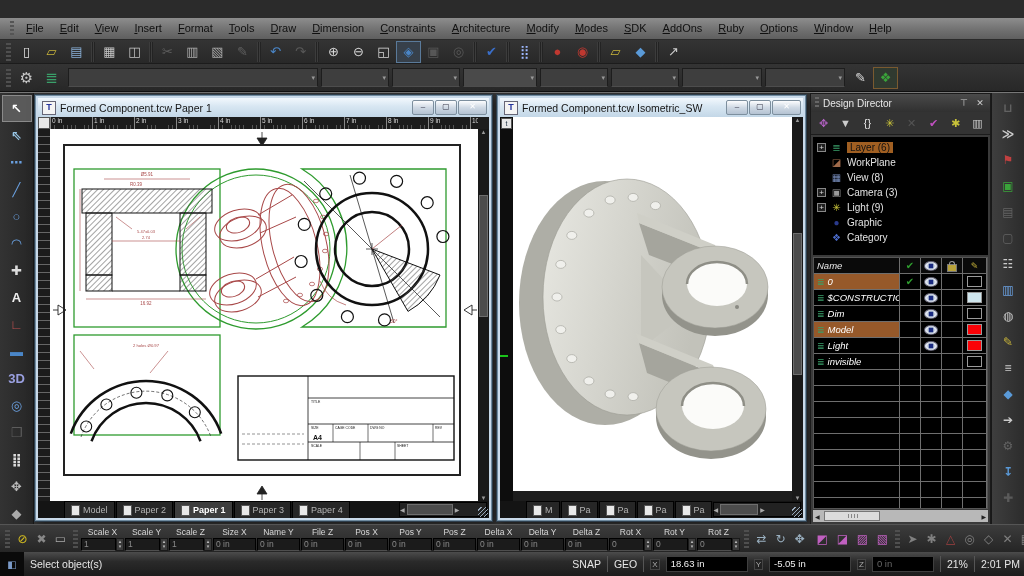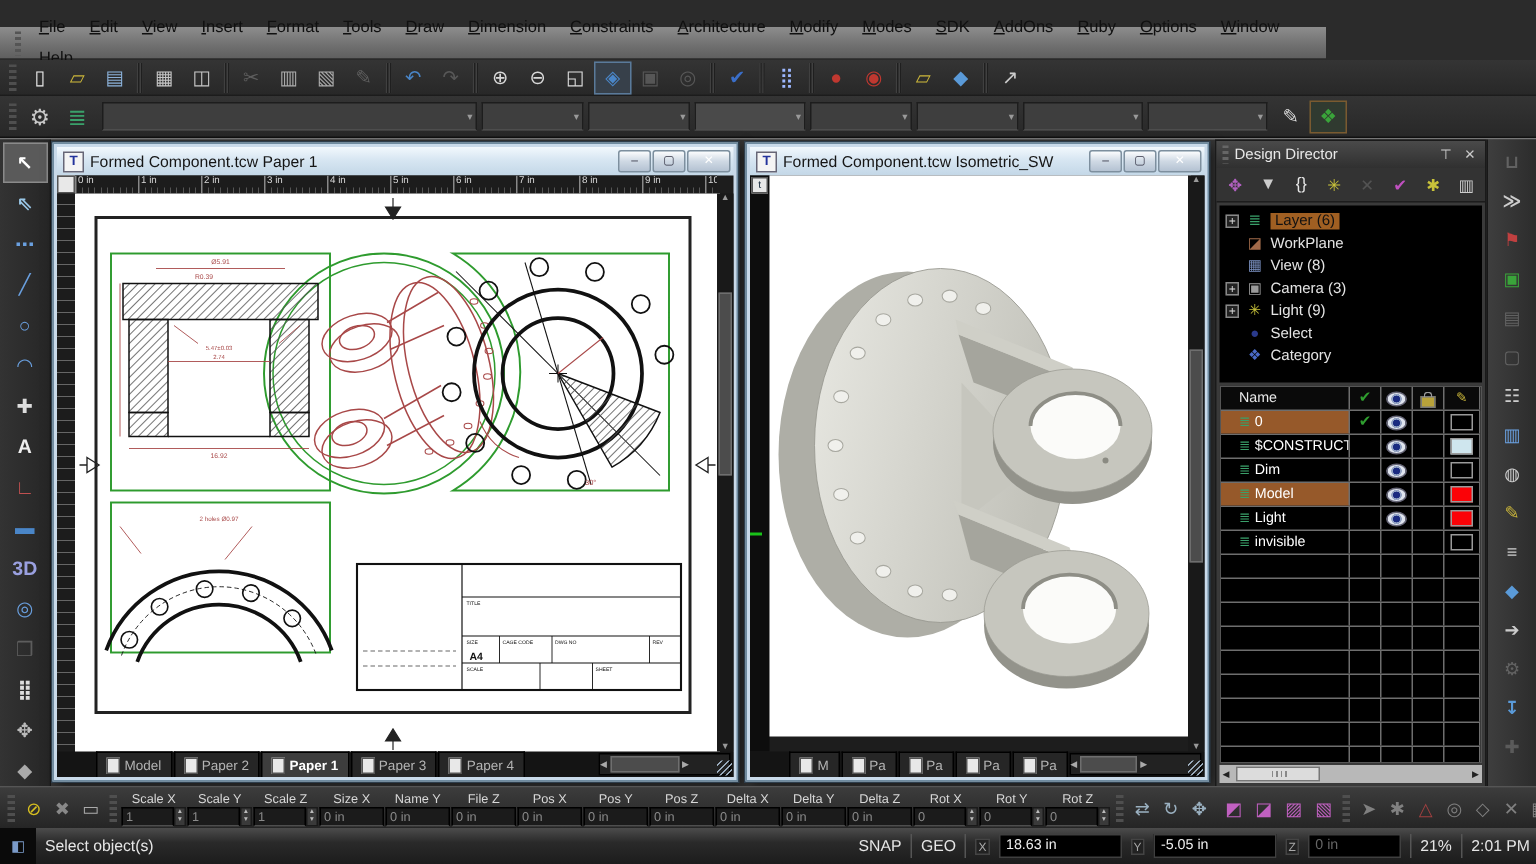--- a/index.html
+++ b/index.html
@@ -5,21 +5,21 @@
   html,body{margin:0;padding:0;background:#111;}
   .app{position:relative;width:1024px;height:576px;overflow:hidden;
        font-family:"Liberation Sans","DejaVu Sans",sans-serif;
        -webkit-font-smoothing:antialiased;background:#2b2b2b;}
   
   .titlebar{position:absolute;left:0;top:0;width:1024px;height:18px;display:flex;align-items:center;gap:5px;
     background:linear-gradient(90deg,#262626 0%,#333335 50%,#4a3a48 72%,#8a5f80 85%,#b084a4 95%,#c293ae 100%);
     color:#e2e2e2;font-size:10.5px;padding-left:4px;box-sizing:border-box;}
   .appicon{width:11px;height:11px;border-radius:50%;background:radial-gradient(circle at 35% 35%,#dfe8ef,#7a8aa0 60%,#44506a);flex:0 0 auto;}
   
-  .menubar{position:absolute;left:0;top:18px;width:884px;height:22px;
+  .menubar{position:absolute;left:0;top:18px;width:1024px;height:22px;
     background:linear-gradient(#8d8d8d,#6f6f6f 60%,#5f5f5f);display:flex;align-items:center;padding-left:10px;box-sizing:border-box;
     border-bottom:1px solid #2a2a2a;}
   .menubar .grip{width:4px;height:16px;margin-right:4px;background:repeating-linear-gradient(#555 0 2px,transparent 2px 4px);}
   .mi{display:inline-block;padding:0 8px;font-size:11px;color:#101010;line-height:21px;cursor:default;}
   .mi::first-letter{text-decoration:underline;}
   
   .tb{position:absolute;left:0;width:1024px;background:linear-gradient(#343434,#282828);display:flex;align-items:center;box-sizing:border-box;}
   .tb1{top:40px;height:24px;border-bottom:1px solid #1c1c1c;padding-left:3px;}
   .tb2{top:64px;height:28px;border-bottom:1px solid #101010;padding-left:3px;}
   .vgrip{width:5px;height:18px;margin:0 3px;background:repeating-linear-gradient(#4f4f4f 0 2px,transparent 2px 4px);flex:0 0 auto;}
@@ -78,21 +78,21 @@
   .ddtools .icn{width:19px;height:18px;font-size:11px;}
   .ddtree{height:118px;background:#000;margin:2px;padding:3px 0 0 4px;overflow:hidden;box-sizing:border-box;}
   .trow{display:flex;align-items:center;gap:4px;height:15px;font-size:10px;color:#e4e4e4;}
   .texp{width:9px;height:9px;border:1px solid #888;color:#ddd;font-size:8px;line-height:7px;text-align:center;background:#222;box-sizing:border-box;}
   .texp-sp{width:9px;flex:0 0 9px;}
   .ticon{width:13px;text-align:center;font-size:10px;}
   .trow.selected .tlabel{background:#a05f22;color:#111;padding:0 3px;}
   .ltable{flex:1;margin:0 2px;background:#000;border:1px solid #555;overflow:hidden;display:flex;flex-direction:column;}
   .lrow{display:grid;grid-template-columns:86px 21px 21px 21px 1fr;height:15px;flex:0 0 15px;border-bottom:1px solid #6e6e6e;}
   .lrow>div{border-right:1px solid #6e6e6e;display:flex;align-items:center;justify-content:center;overflow:hidden;}
-  .lrow .lname{justify-content:flex-start;gap:3px;padding-left:12px;color:#fff;font-size:9.5px;white-space:nowrap;}
+  .lrow .lname{justify-content:flex-start;gap:3px;padding-left:3px;color:#fff;font-size:9.5px;white-space:nowrap;font-style:italic;}
   .lrow.selected .lname{background:#96592a;}
   .lrow.head{background:#0a0a0a;}
   .lrow.head .lname{color:#e8e8e8;}
   .licon{font-size:9px;color:#3aa06a;}
   .chk{color:#2f9e2f;font-size:10px;}
   .eyeic{width:12px;height:8px;border-radius:50%;border:1px solid #667;background:radial-gradient(circle at 50% 50%,#1a2a80 0 2.2px,#93a3c3 2.4px 3.4px,#dfe4ee 3.6px);}
   .lockic{width:8px;height:6px;background:#b8a23a;border:1px solid #777;position:relative;margin-top:4px;}
   .lockic::before{content:"";position:absolute;left:1px;top:-4px;width:4px;height:3px;border:1px solid #999;border-bottom:none;border-radius:3px 3px 0 0;}
   .swatch{width:13px;height:9px;border:1px solid #9a9a9a;}
   .penic{font-size:9px;color:#c8b43a;}
@@ -607,21 +607,21 @@
             <span class="texp">+</span>
 
             <span class="ticon" style="color: rgb(200, 194, 58);">✳</span>
             <span class="tlabel">Light (9)</span>
           </div>
         
           <div class="trow">
 
             <span class="texp-sp"></span>
             <span class="ticon" style="color: rgb(42, 58, 140);">●</span>
-            <span class="tlabel">Select</span>
+            <span class="tlabel">Graphic</span>
           </div>
         
           <div class="trow">
 
             <span class="texp-sp"></span>
             <span class="ticon" style="color: rgb(74, 106, 200);">❖</span>
             <span class="tlabel">Category</span>
           </div>
         </span>
       </div>

